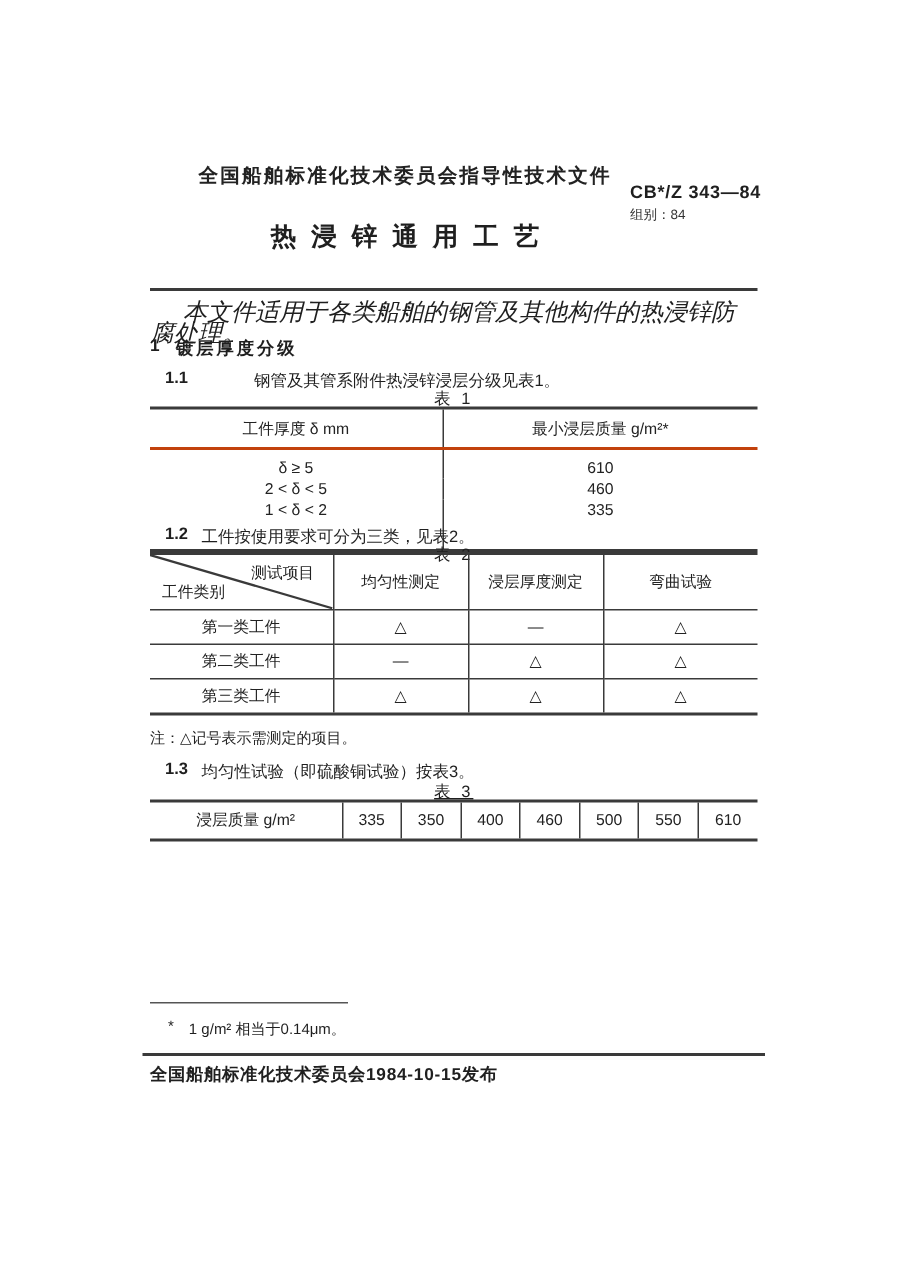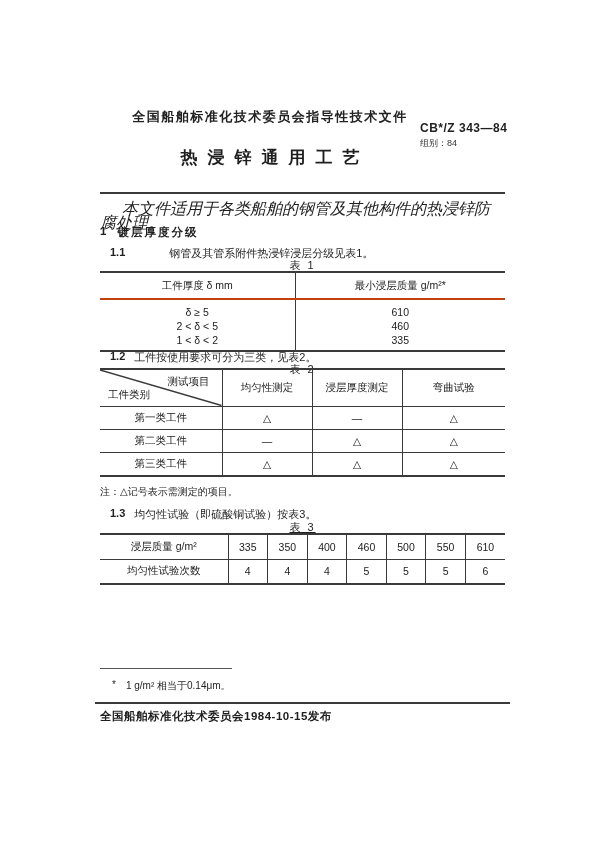--- a/index.html
+++ b/index.html
@@ -37,21 +37,21 @@
   .tbl table { width:100%; border-collapse:collapse; table-layout:fixed;
                font-size:10.5px; color:#222; }
   .tbl td { text-align:center; vertical-align:middle; }
 
   
   .t1-wrap { top:271px; }
   .t1 .hd td { height:26px; border-bottom:2px solid #c2410c; }
   .t1 td.c1 { border-right:1px solid #3a3a3a; }
   .t1 .bd td { height:14px; line-height:14px; padding:0; }
   .t1 .bd tr:first-child td { padding-top:5px; }
-  .t1 .bd tr:last-child td { padding-bottom:3px; }
+  .t1 .bd tr:last-child td { padding-bottom:19px; }
 
   
   .grid td { border:1px solid #3a3a3a; }
   .grid tr:first-child td { border-top:none; }
   .grid tr:last-child td { border-bottom:none; }
   .grid td:first-child { border-left:none; }
   .grid td:last-child { border-right:none; }
 
   .t2-wrap { top:368px; }
   .t2 .hd td { height:36px; }
@@ -206,30 +206,20 @@
         <tr>
           <td>浸层质量 g/m²</td>
           <td>335</td>
           <td>350</td>
           <td>400</td>
           <td>460</td>
           <td>500</td>
           <td>550</td>
           <td>610</td>
         </tr>
-        <tr>
-          <td>均匀性试验次数</td>
-          <td>4</td>
-          <td>4</td>
-          <td>4</td>
-          <td>5</td>
-          <td>5</td>
-          <td>5</td>
-          <td>6</td>
-        </tr>
       </tbody>
     </table>
   </div>
 
   <div class="abs fn-rule"></div>
   <div class="abs footnote">
     <span class="mk">*</span>
     <span>1 g/m² 相当于0.14μm。</span>
   </div>
 

